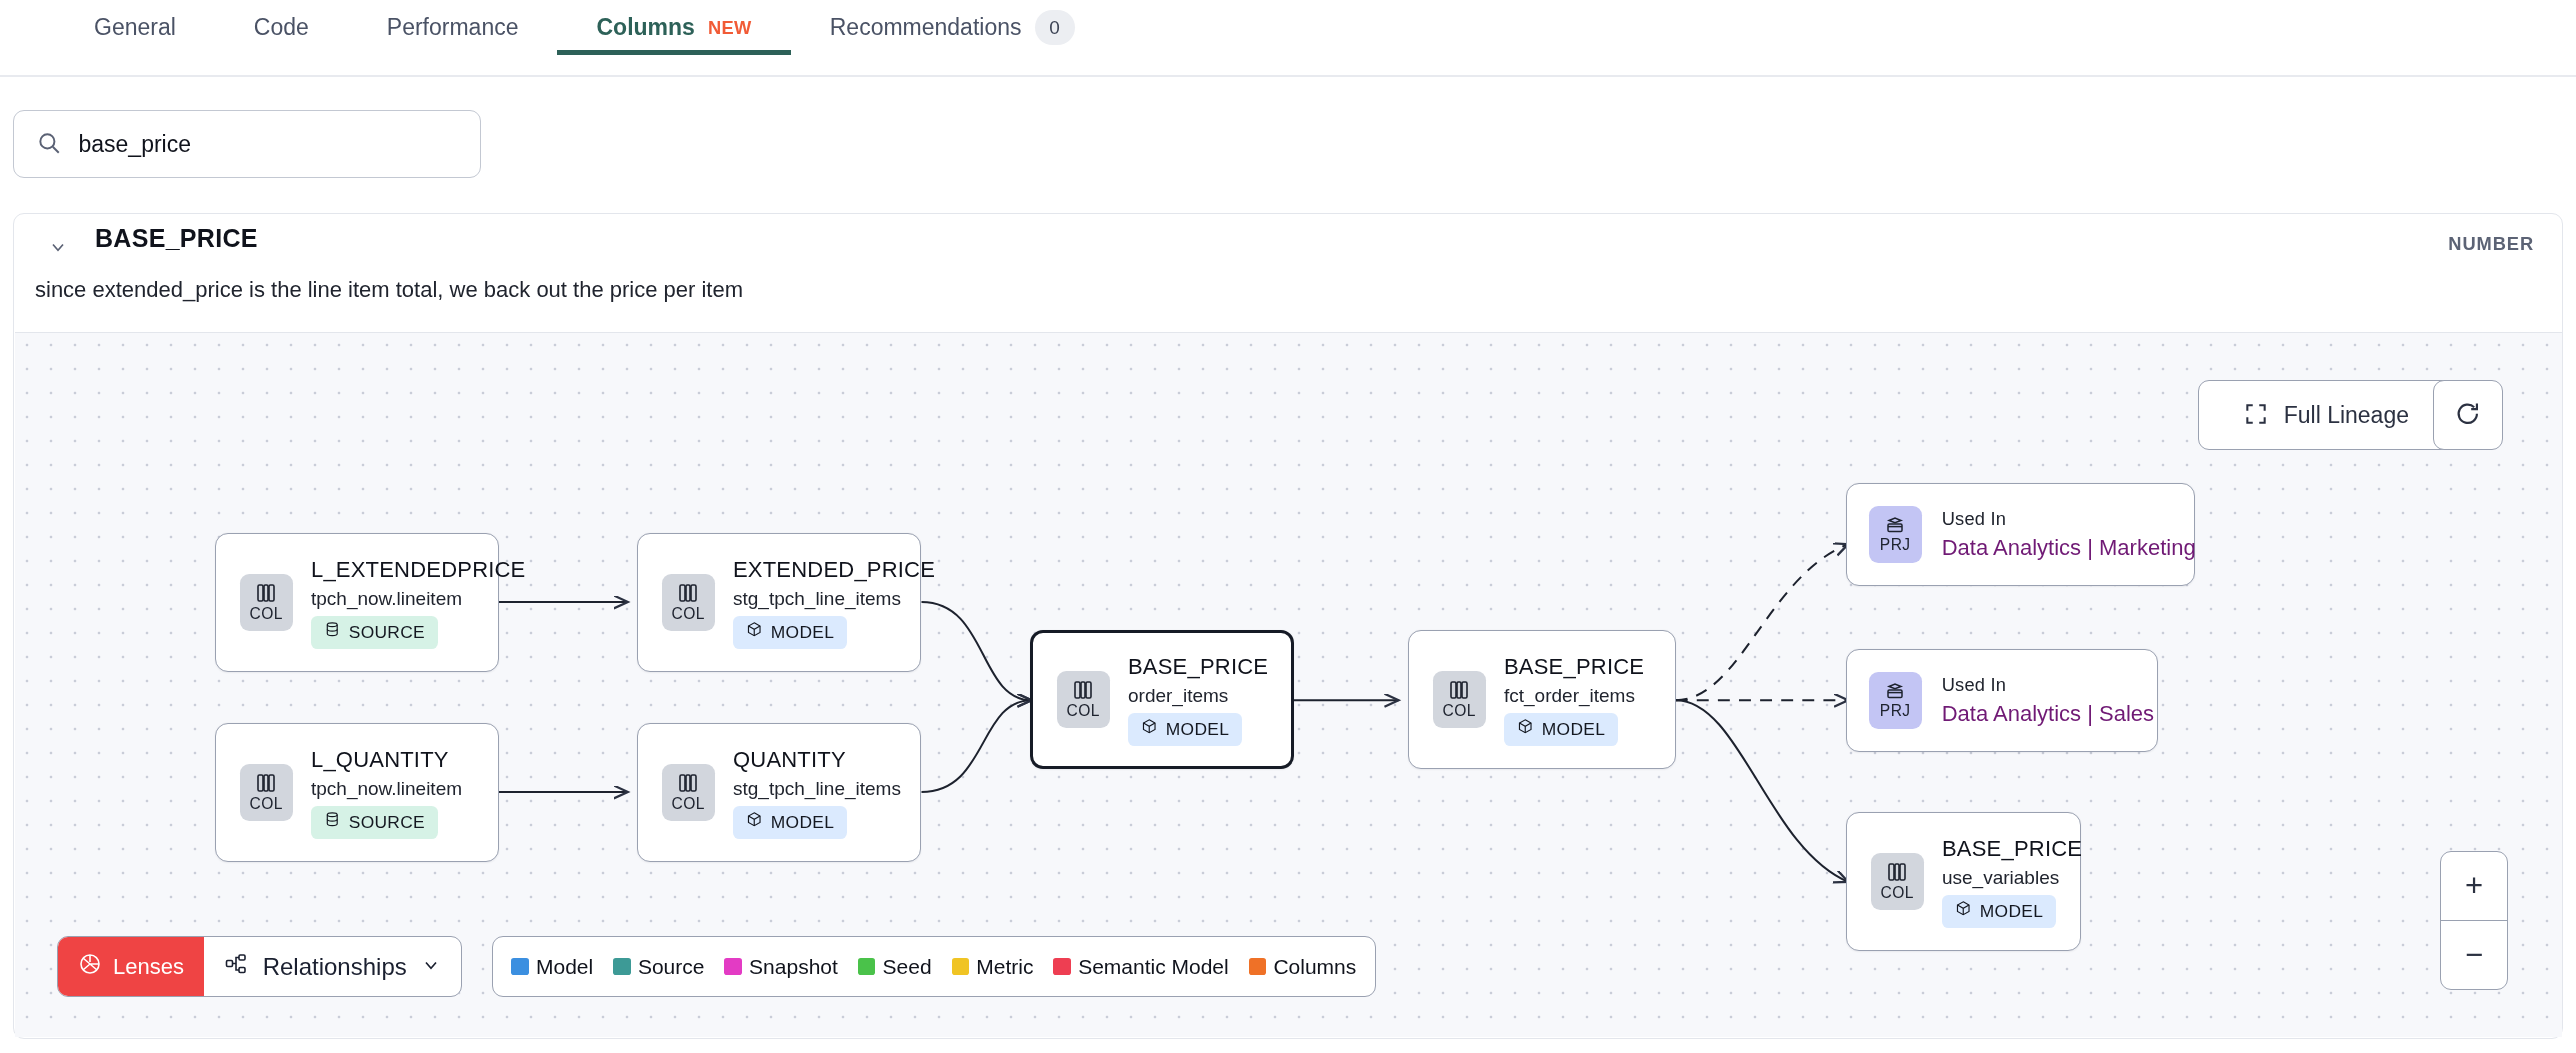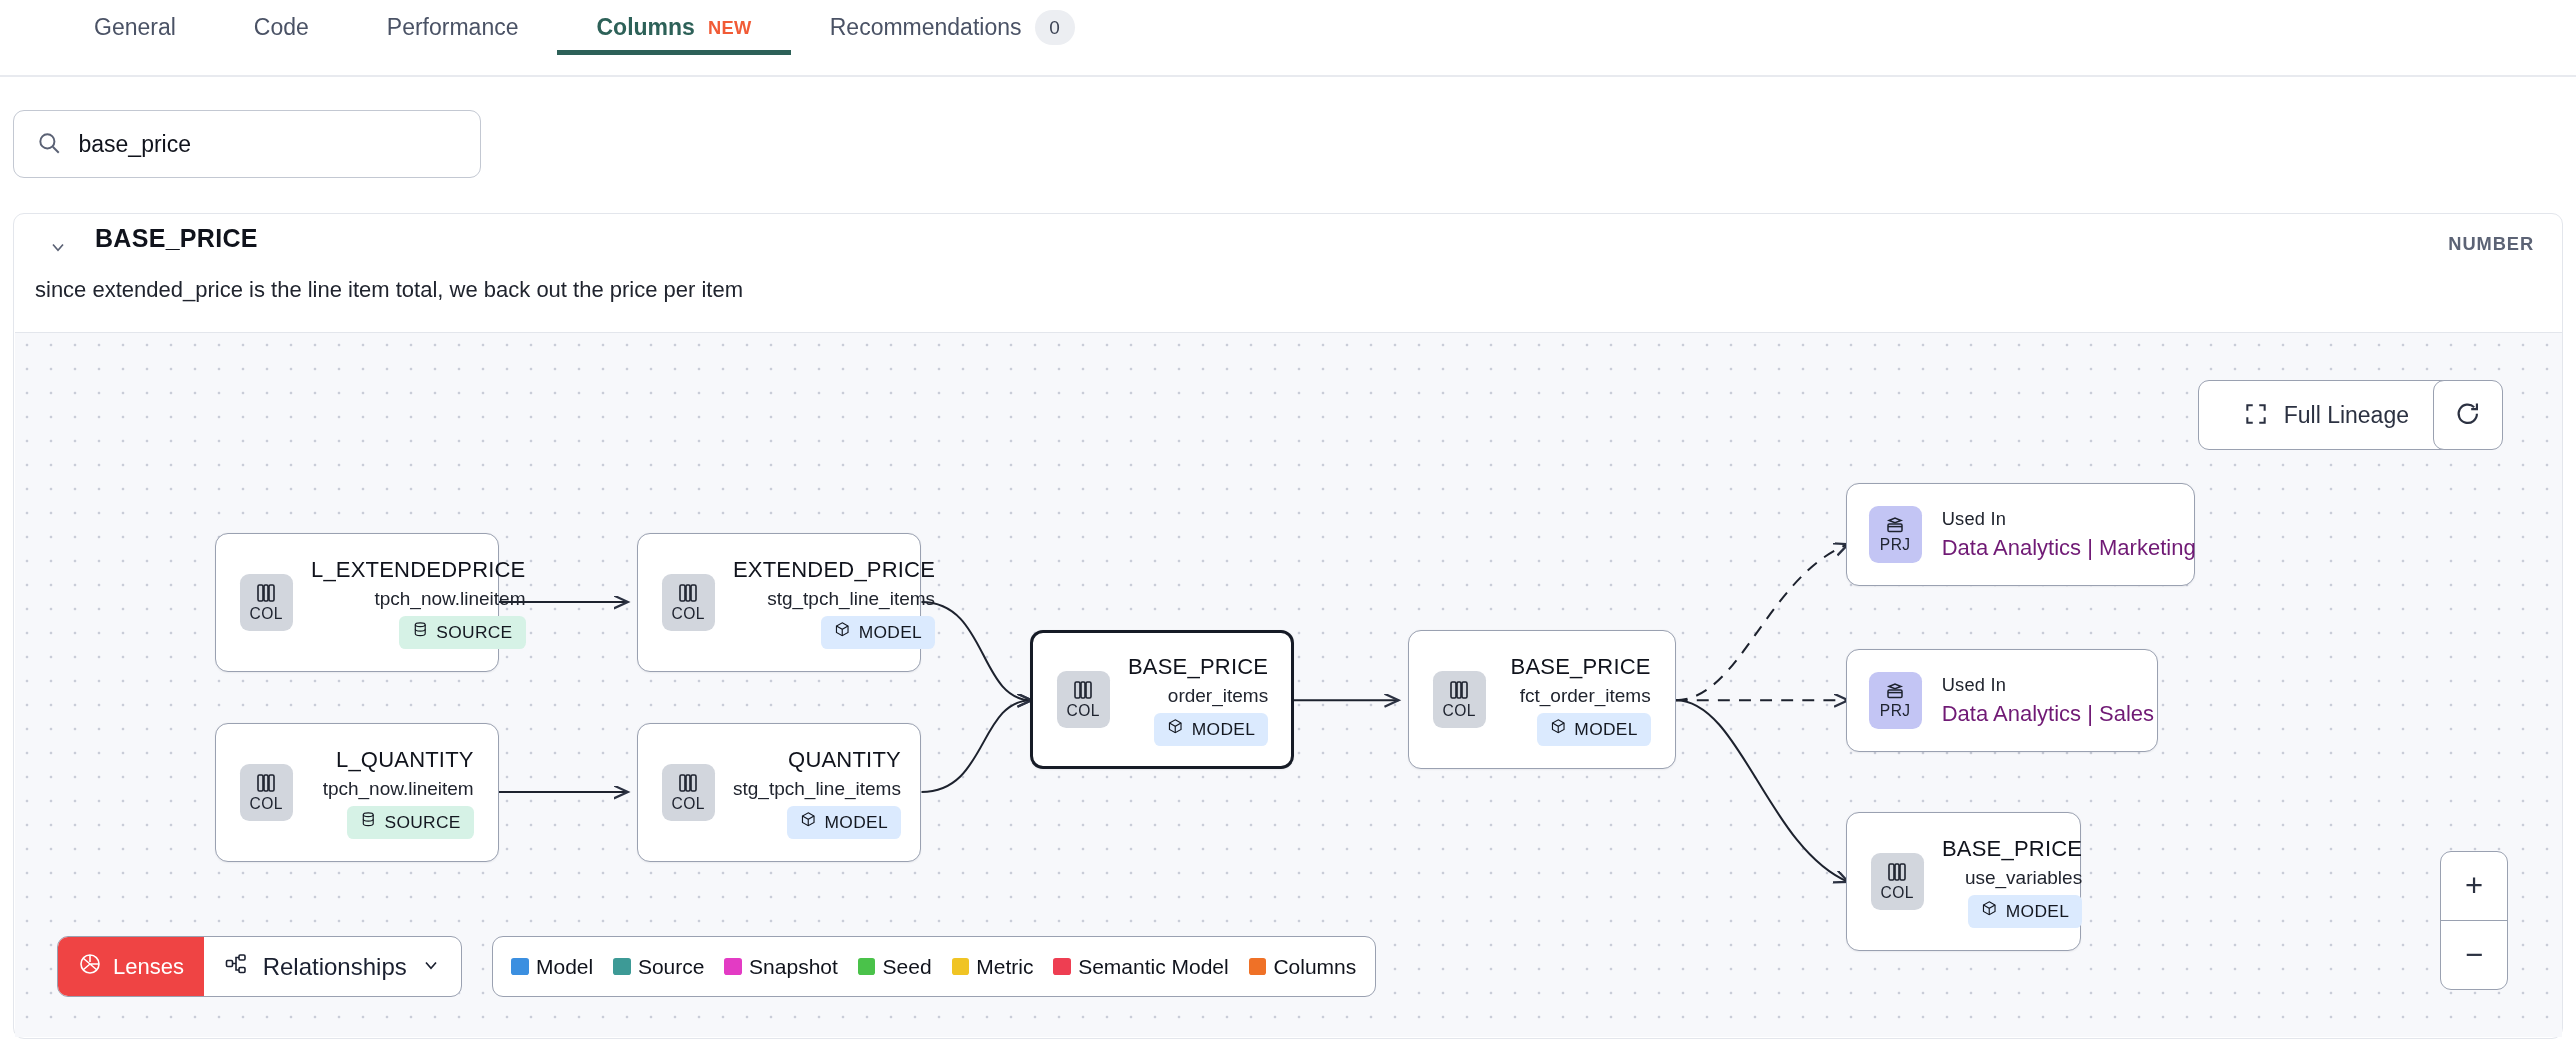--- a/index.html
+++ b/index.html
@@ -92,21 +92,21 @@
 
   
   .node {
     position: absolute; background: #fff;
     border: 1.8px solid #9aa1b1; border-radius: 13px;
     display: flex; align-items: center; gap: 18.3px;
     padding: 0 24px;
     box-shadow: 0 0.9px 1.8px rgba(20,25,40,.06);
   }
   .node.focus { border: 3.7px solid #161b26; }
-  .node .body { display: flex; flex-direction: column; align-items: flex-end; gap: 5.5px; flex: 1; }
+  .node .body { display: flex; flex-direction: column; align-items: flex-start; gap: 5.5px; flex: 1; }
   .node .title { font-size: 22px; color: #10131c; letter-spacing: 0.2px; white-space: nowrap; }
   .node .sub   { font-size: 19px; color: #20242e; white-space: nowrap; }
 
   .kind {
     width: 53px; height: 57px; border-radius: 9.2px;
     display: flex; flex-direction: column; align-items: center; justify-content: center;
     gap: 0.9px; flex: 0 0 auto;
   }
   .kind.col { background: #d2d6dd; }
   .kind.prj { background: #c3c5f4; }

